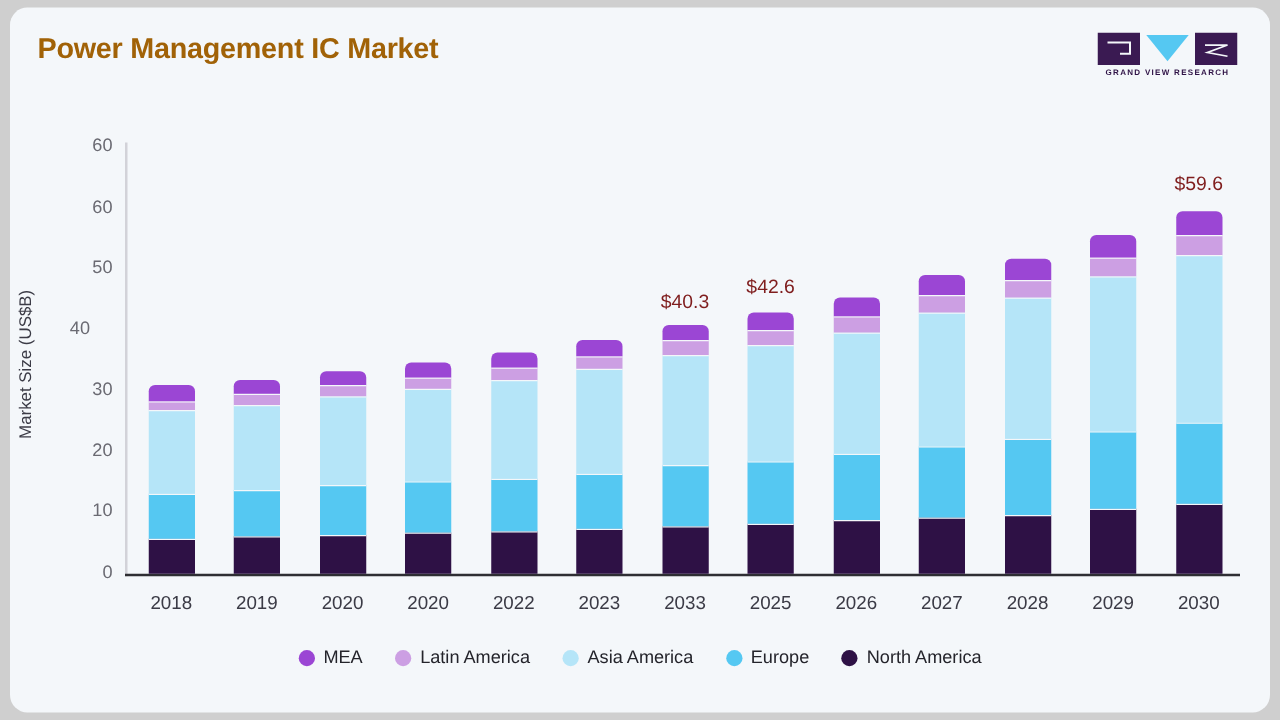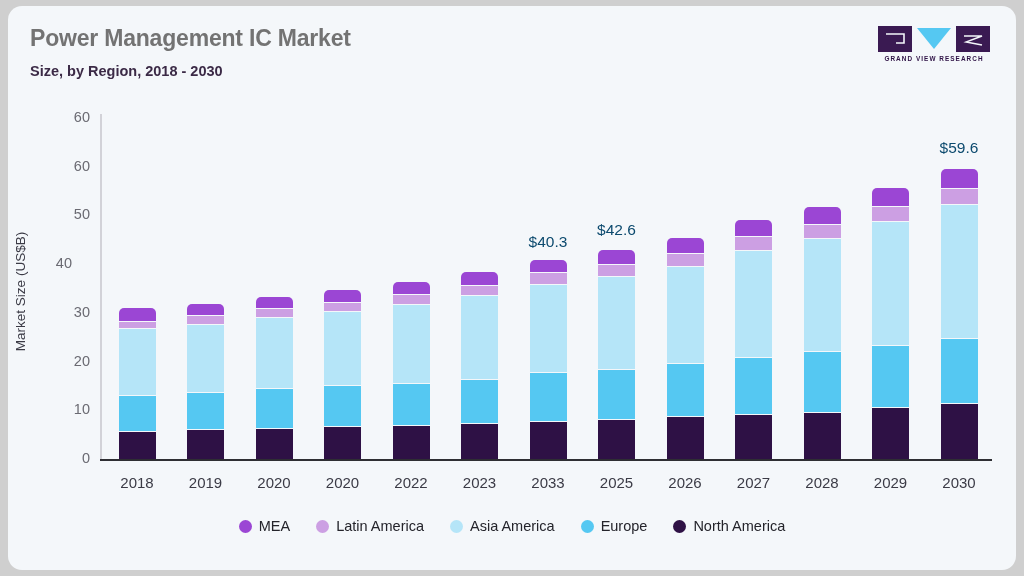--- a/index.html
+++ b/index.html
@@ -28,21 +28,21 @@
   .header {
     position: absolute;
     left: 22px;
     top: 18px;
     width: 960px;
     height: 70px;
   }
   .title {
     font-size: 23px;
     font-weight: bold;
-    color: #737373;
+    color: #a16207;
     letter-spacing: -0.2px;
     margin: 0;
     padding: 0;
     line-height: 28px;
   }
   .subtitle {
     font-size: 14.5px;
     font-weight: bold;
     color: #3b2a46;
     margin: 0;
@@ -129,21 +129,21 @@
     box-sizing: border-box;
   }
   .seg.rounded {
     border-top-left-radius: 5px;
     border-top-right-radius: 5px;
   }
   .bar-label {
     position: absolute;
     text-align: center;
     font-size: 15.5px;
-    color: #0c4a6e;
+    color: #7f1d1d;
     white-space: nowrap;
   }
 
   
   .legend {
     position: absolute;
     left: 0;
     top: 512px;
     width: 1008px;
     display: flex;
@@ -168,21 +168,20 @@
     white-space: nowrap;
   }
 </style>
 </head>
 <body>
 
 <div class="card">
 
   <div class="header">
     <h1 class="title">Power Management IC Market</h1>
-    <div class="subtitle">Size, by Region, 2018 - 2030</div>
   </div>
 
   <div class="logo">
     <div class="logo-marks">
       <svg width="112" height="26" viewBox="0 0 112 26" xmlns="http://www.w3.org/2000/svg">
         <rect x="0" y="0" width="34" height="26" fill="#3a1a52"></rect>
         <path d="M8 8 L26 8 L26 17 L18 17" fill="none" stroke="#f4f7fa" stroke-width="1.6"></path>
         <path d="M39 2 L73 2 L56 23 Z" fill="#55c8f2"></path>
         <rect x="78" y="0" width="34" height="26" fill="#3a1a52"></rect>
         <path d="M86 10 L104 10 L88 16 L104 19" fill="none" stroke="#f4f7fa" stroke-width="1.4"></path>

